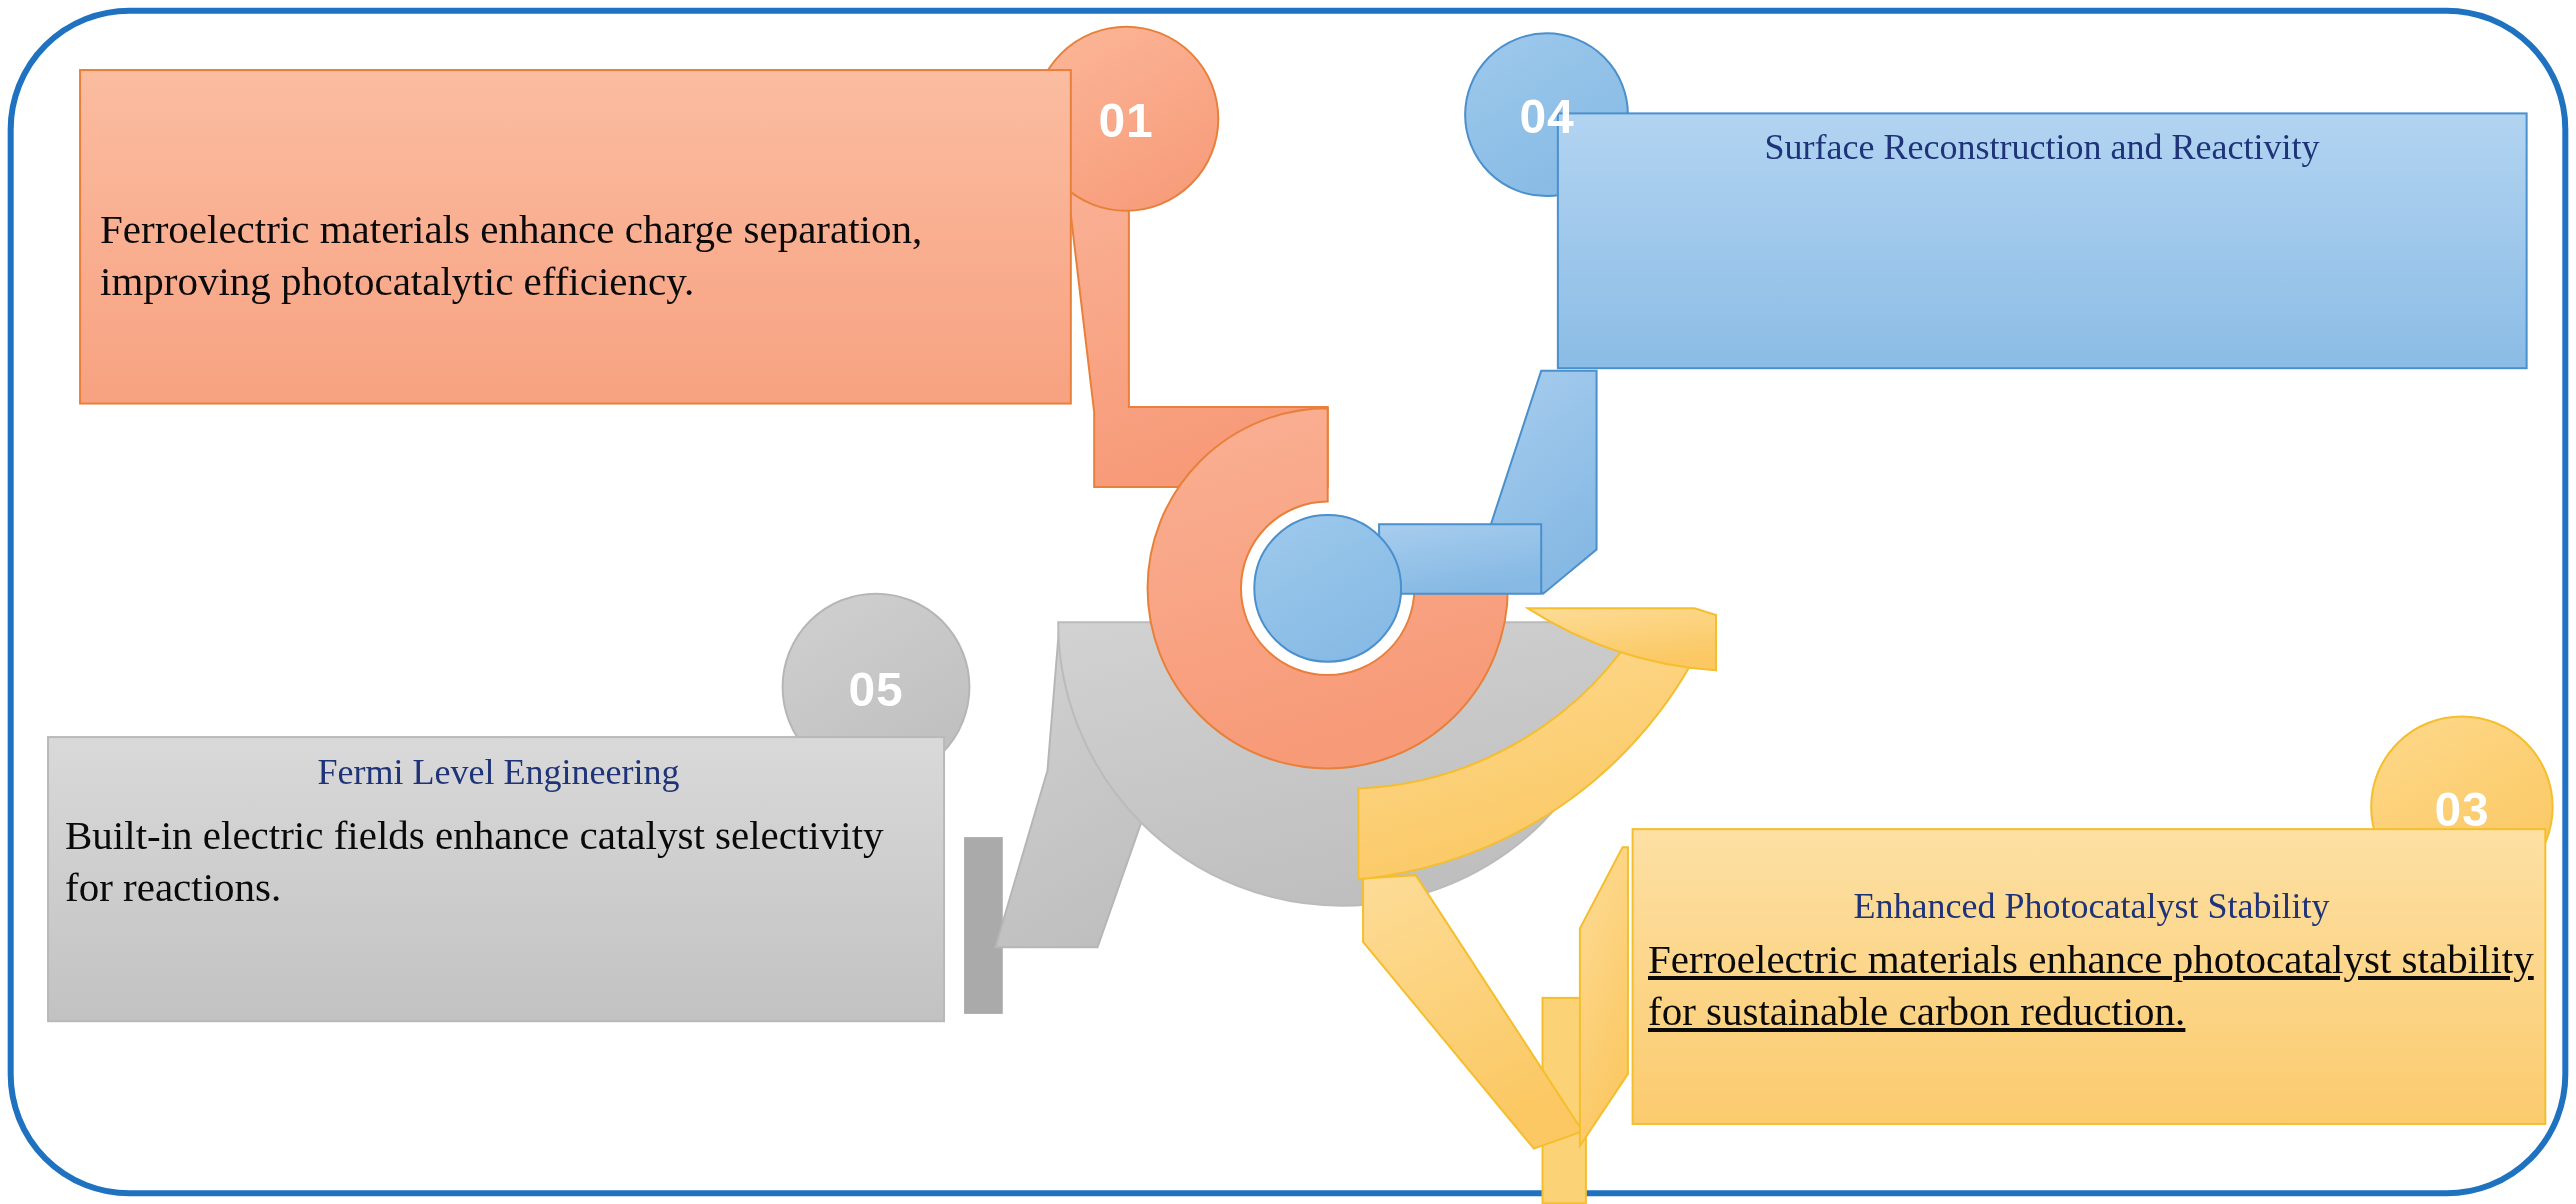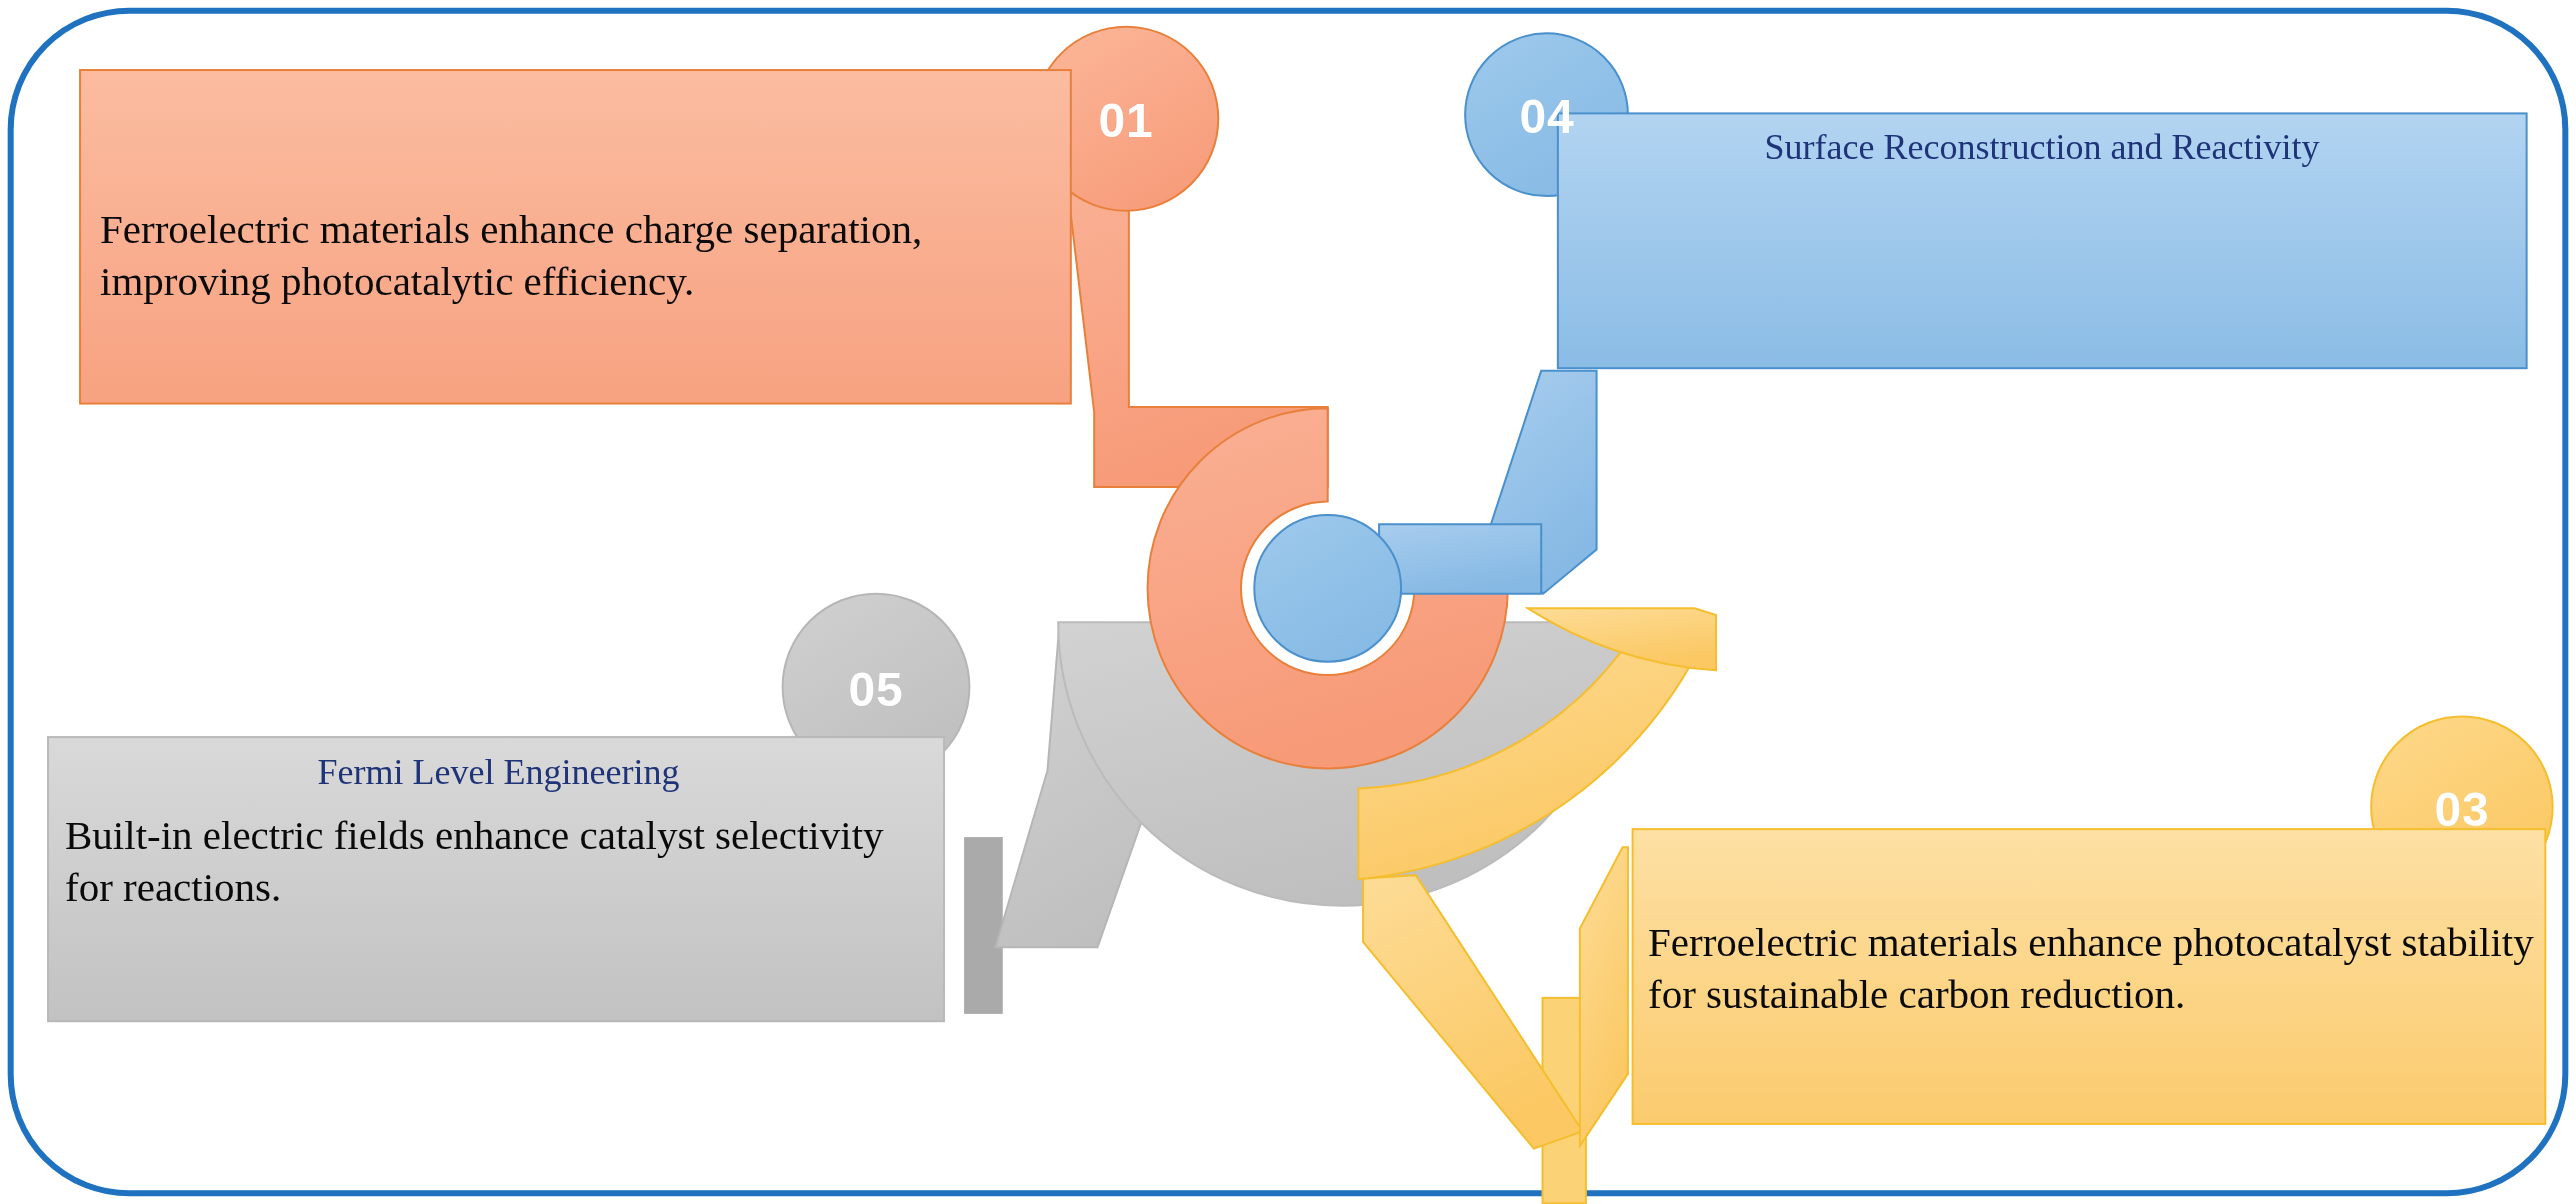--- a/index.html
+++ b/index.html
@@ -217,21 +217,22 @@
 
     <div class="card-text" style="left:100px; top:180px; width:947px;">
       <div class="card-body" style="margin-top:23px;">Ferroelectric materials enhance charge separation, improving photocatalytic efficiency.</div>
     </div>
 
     <div class="card-text" style="left:1575px; top:128px; width:934px;">
       <div class="card-title">Surface Reconstruction and Reactivity</div>
     </div>
 
     <div class="card-text" style="left:1648px; top:887px; width:887px;">
-      <div class="card-body" style="margin-top:29px;">Ferroelectric materials enhance photocatalyst stability for sustainable carbon reduction.</div>
+      <div class="card-title">Enhanced Photocatalyst Stability</div>
+      <div class="card-body" style="margin-top:6px;text-decoration:underline;">Ferroelectric materials enhance photocatalyst stability for sustainable carbon reduction.</div>
     </div>
 
     <div class="card-text" style="left:65px; top:753px; width:867px;">
       <div class="card-title">Fermi Level Engineering</div>
       <div class="card-body" style="margin-top:16px;">Built-in electric fields enhance catalyst selectivity for reactions.</div>
     </div>
 
   </div>
 </div>
 

